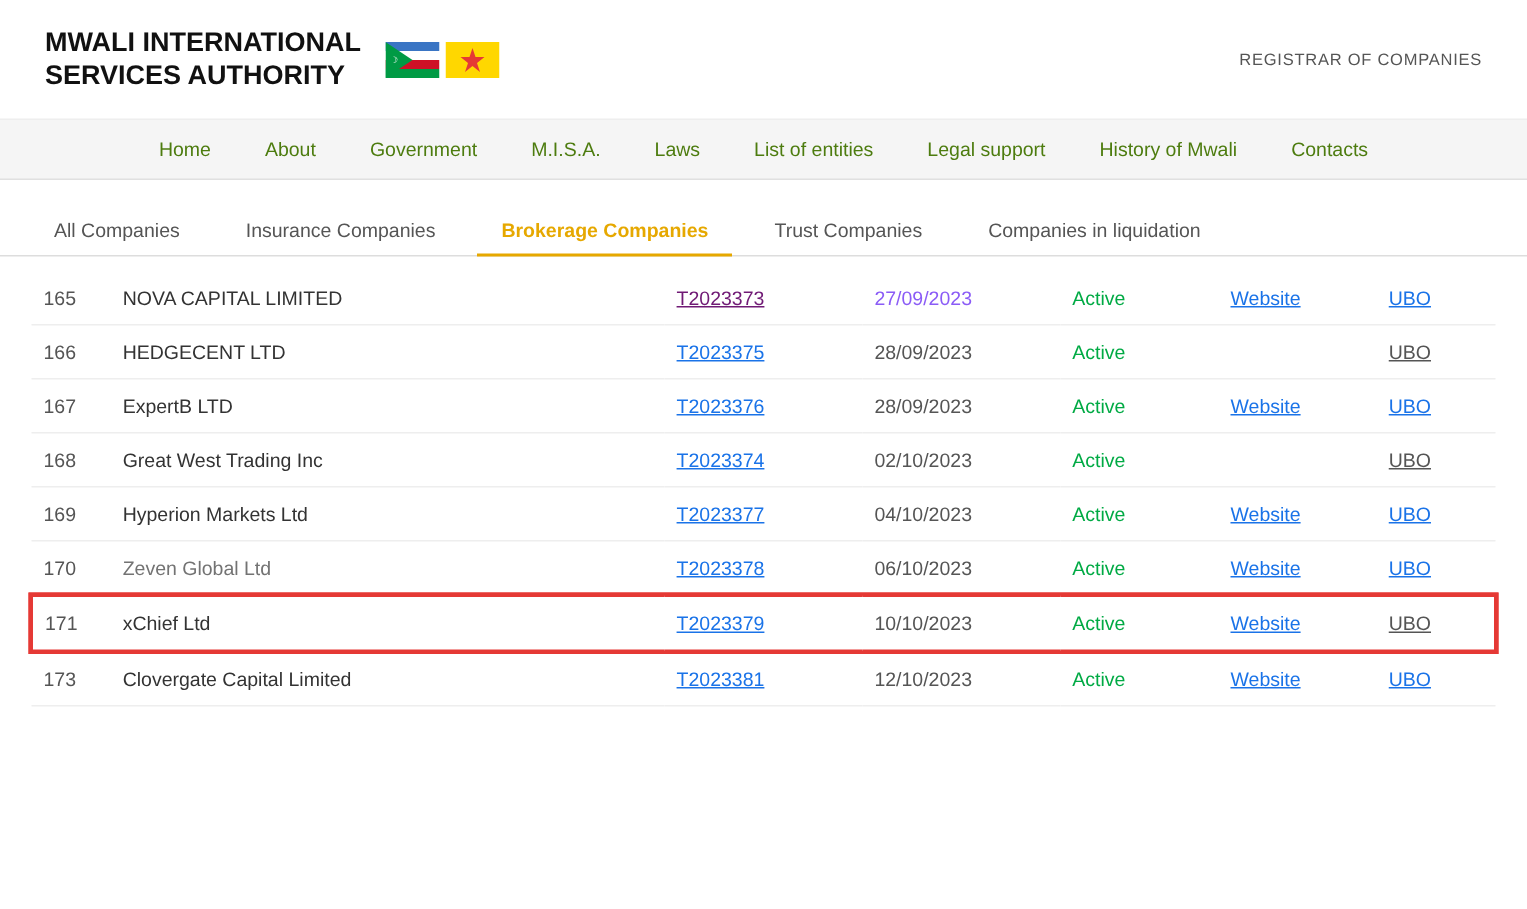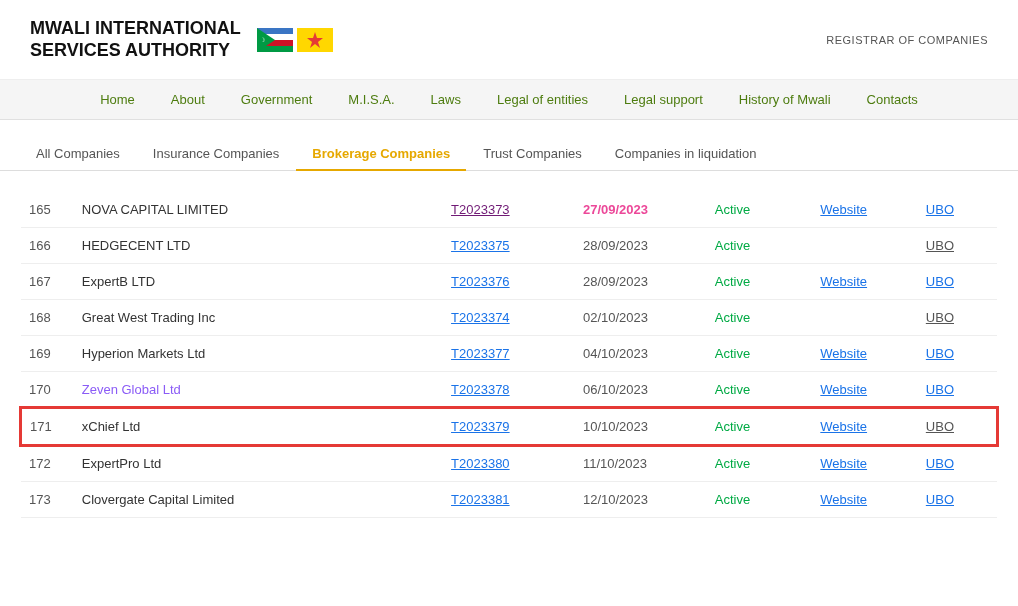--- a/index.html
+++ b/index.html
@@ -55,24 +55,24 @@
       color: #4d7c0f;
       cursor: pointer;
       text-decoration: none;
       white-space: nowrap;
     }
 
     
     .filter-tabs {
       display: flex;
       align-items: center;
-      gap: 1px;
+      gap: 12px;
       padding: 18px 20px 0 20px;
       border-bottom: 1px solid #ddd;
-      margin-bottom: 11px;
+      margin-bottom: 0;
     }
     .filter-tab {
       padding: 8px 16px;
       font-size: 13px;
       color: #555;
       cursor: pointer;
       border-bottom: 2px solid transparent;
       margin-bottom: -1px;
       white-space: nowrap;
     }
@@ -163,42 +163,42 @@
   </div>
   <div class="registrar-text">REGISTRAR OF COMPANIES</div>
 </div>
 
 <nav class="nav">
   <a class="nav-item">Home</a>
   <a class="nav-item">About</a>
   <a class="nav-item">Government</a>
   <a class="nav-item">M.I.S.A.</a>
   <a class="nav-item">Laws</a>
-  <a class="nav-item">Legal of entities</a>
+  <a class="nav-item">List of entities</a>
   <a class="nav-item">Legal support</a>
   <a class="nav-item">History of Mwali</a>
   <a class="nav-item">Contacts</a>
 </nav>
 
 <div class="filter-tabs">
   <div class="filter-tab">All Companies</div>
   <div class="filter-tab">Insurance Companies</div>
   <div class="filter-tab active">Brokerage Companies</div>
   <div class="filter-tab">Trust Companies</div>
   <div class="filter-tab">Companies in liquidation</div>
 </div>
 
 <div class="table-container">
   <table>
     <tbody id="table-body">
     <tr style="background: rgb(255, 255, 255);">
           <td style="color: rgb(85, 85, 85); width: 40px;">165</td>
           <td style="color: rgb(51, 51, 51);">NOVA CAPITAL LIMITED</td>
           <td style="color: #701a75; cursor: pointer;">T2023373</td>
-          <td style="color: #ec4899; font-weight: bold;">27/09/2023</td>
+          <td style="color: #8b5cf6;">27/09/2023</td>
           <td style="color: rgb(0, 170, 68); cursor: pointer;">Active</td>
           <td style="color: rgb(26, 115, 232); text-decoration: underline; cursor: pointer;">Website</td>
           <td style="color: rgb(26, 115, 232); text-decoration: underline; cursor: pointer;">UBO</td>
         </tr>
         <tr style="background: rgb(255, 255, 255);">
           <td style="color: rgb(85, 85, 85); width: 40px;">166</td>
           <td style="color: rgb(51, 51, 51);">HEDGECENT LTD</td>
           <td style="color: rgb(26, 115, 232); text-decoration: underline; cursor: pointer;">T2023375</td>
           <td style="color: rgb(85, 85, 85);">28/09/2023</td>
           <td style="color: rgb(0, 170, 68); cursor: pointer;">Active</td>
@@ -227,46 +227,37 @@
           <td style="color: rgb(85, 85, 85); width: 40px;">169</td>
           <td style="color: rgb(51, 51, 51);">Hyperion Markets Ltd</td>
           <td style="color: rgb(26, 115, 232); text-decoration: underline; cursor: pointer;">T2023377</td>
           <td style="color: rgb(85, 85, 85);">04/10/2023</td>
           <td style="color: rgb(0, 170, 68); cursor: pointer;">Active</td>
           <td style="color: rgb(26, 115, 232); text-decoration: underline; cursor: pointer;">Website</td>
           <td style="color: rgb(26, 115, 232); text-decoration: underline; cursor: pointer;">UBO</td>
         </tr>
         <tr style="background: rgb(255, 255, 255);">
           <td style="color: rgb(85, 85, 85); width: 40px;">170</td>
-          <td style="color: #8b5cf6;">Zeven Global Ltd</td>
+          <td style="color: #737373;">Zeven Global Ltd</td>
           <td style="color: rgb(26, 115, 232); text-decoration: underline; cursor: pointer;">T2023378</td>
           <td style="color: rgb(85, 85, 85);">06/10/2023</td>
           <td style="color: rgb(0, 170, 68); cursor: pointer;">Active</td>
           <td style="color: rgb(26, 115, 232); text-decoration: underline; cursor: pointer;">Website</td>
           <td style="color: rgb(26, 115, 232); text-decoration: underline; cursor: pointer;">UBO</td>
         </tr>
         <tr style="border: 2px solid rgb(229, 57, 53); outline: rgb(229, 57, 53) solid 2px; box-shadow: rgb(229, 57, 53) 0px 0px 0px 2px; background: rgb(255, 255, 255);">
           <td style="color: rgb(85, 85, 85); width: 40px; border-left: 2px solid rgb(229, 57, 53);">171</td>
           <td style="color: rgb(51, 51, 51);">xChief Ltd</td>
           <td style="color: rgb(26, 115, 232); text-decoration: underline; cursor: pointer;">T2023379</td>
           <td style="color: rgb(85, 85, 85);">10/10/2023</td>
           <td style="color: rgb(0, 170, 68); cursor: pointer;">Active</td>
           <td style="color: rgb(26, 115, 232); text-decoration: underline; cursor: pointer;">Website</td>
           <td style="color: rgb(85, 85, 85); border-right: 2px solid rgb(229, 57, 53);">UBO</td>
         </tr>
         <tr style="background: rgb(255, 255, 255);">
-          <td style="color: rgb(85, 85, 85); width: 40px;">172</td>
-          <td style="color: rgb(51, 51, 51);">ExpertPro Ltd</td>
-          <td style="color: rgb(26, 115, 232); text-decoration: underline; cursor: pointer;">T2023380</td>
-          <td style="color: rgb(85, 85, 85);">11/10/2023</td>
-          <td style="color: rgb(0, 170, 68); cursor: pointer;">Active</td>
-          <td style="color: rgb(26, 115, 232); text-decoration: underline; cursor: pointer;">Website</td>
-          <td style="color: rgb(26, 115, 232); text-decoration: underline; cursor: pointer;">UBO</td>
-        </tr>
-        <tr style="background: rgb(255, 255, 255);">
           <td style="color: rgb(85, 85, 85); width: 40px;">173</td>
           <td style="color: rgb(51, 51, 51);">Clovergate Capital Limited</td>
           <td style="color: rgb(26, 115, 232); text-decoration: underline; cursor: pointer;">T2023381</td>
           <td style="color: rgb(85, 85, 85);">12/10/2023</td>
           <td style="color: rgb(0, 170, 68); cursor: pointer;">Active</td>
           <td style="color: rgb(26, 115, 232); text-decoration: underline; cursor: pointer;">Website</td>
           <td style="color: rgb(26, 115, 232); text-decoration: underline; cursor: pointer;">UBO</td>
         </tr>
       </tbody>
   </table>

